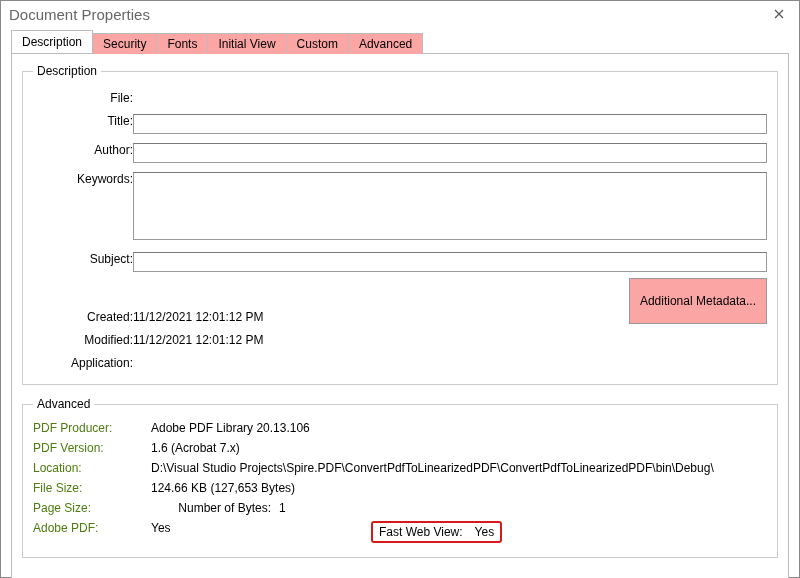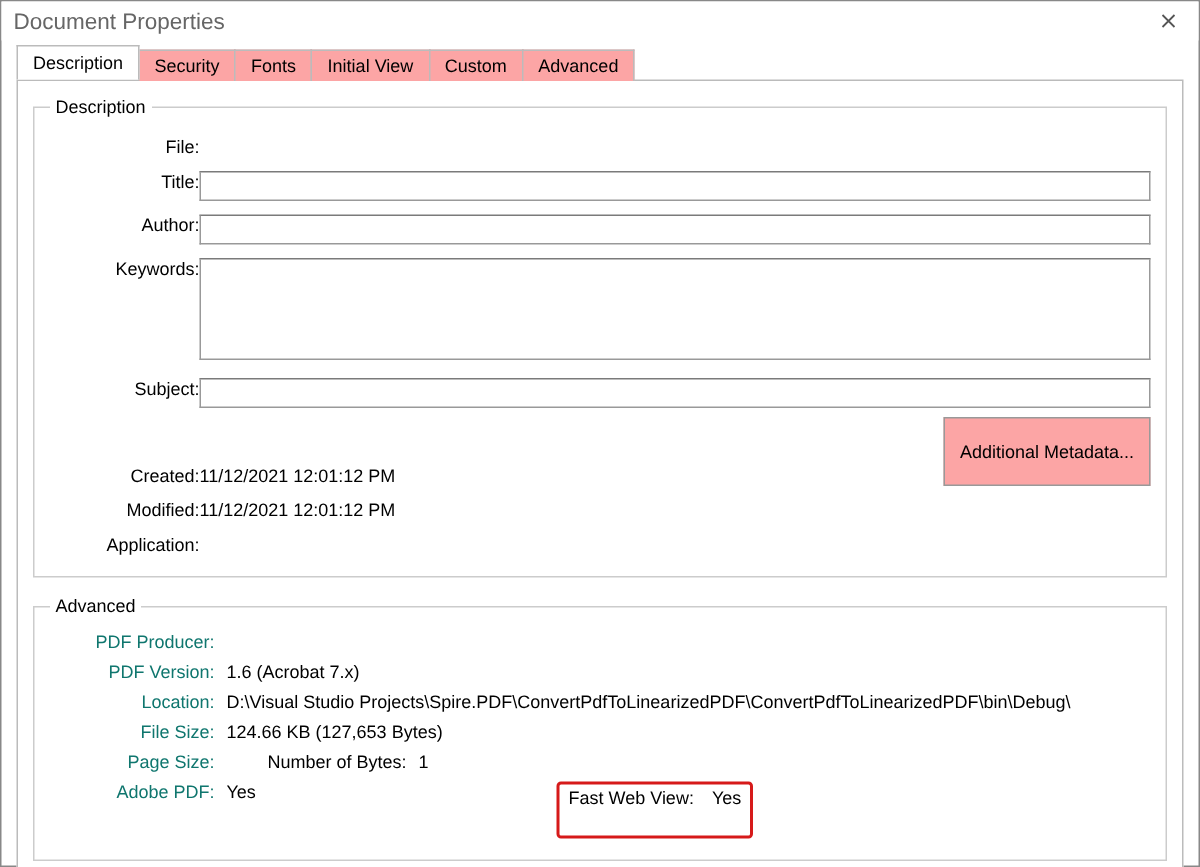--- a/index.html
+++ b/index.html
@@ -14,25 +14,25 @@
   .panel{border-left:1px solid #bbb;border-right:1px solid #bbb;border-bottom:1px solid #bbb;background:#fff;padding:10px 10px 12px 10px}
   fieldset{border:1px solid #ccc;margin:0 0 12px 0;padding:10px 10px 8px 10px}
   legend{padding:0 4px;color:#000;font-size:12px}
   .row{display:flex;align-items:flex-start;margin-bottom:6px}
   .lbl{width:100px;text-align:right;padding-right:0;padding-top:3px;color:#000}
   .val{flex:1;padding-top:3px}
   input[type=text].field{width:100%;box-sizing:border-box;height:20px;border:1px solid #999;border-top-color:#7a7a7a;background:#fff;padding:1px 3px;font:inherit}
   textarea.field{width:100%;box-sizing:border-box;height:68px;border:1px solid #999;border-top-color:#7a7a7a;background:#fff;padding:2px 3px;font:inherit;resize:none}
   .btn{background:#fca5a5;border:1px solid #999;padding:15px 10px;cursor:pointer;font:inherit}
   .adv-row{display:flex;align-items:flex-start;margin-bottom:6px}
-  .adv-lbl{width:110px;text-align:right;padding-right:8px;color:#0f766e}
+  .adv-lbl{width:110px;padding-right:8px;color:#4d7c0f}
   .adv-val{flex:1}
   .adv-rcol{display:flex;align-items:center}
   .adv-rcol .adv-lbl2{width:120px;text-align:right;padding-right:8px}
-  .highlight{border:2px solid #d61a1a;border-radius:3px;padding:2px 6px 18px 6px;display:inline-flex;}
+  .highlight{border:2px solid #d61a1a;border-radius:3px;padding:2px 6px 2px 6px;display:inline-flex;}
   .meta-btn-row{display:flex;align-items:flex-end}
 </style>
 </head>
 <body>
 
 <div class="window">
 
   <div class="titlebar">
     <span class="titlebar-title">Document Properties</span>
     <div class="close-btn">
@@ -89,20 +89,21 @@
         <div class="row">
           <div class="lbl">Application:</div>
         </div>
       </fieldset>
 
       <fieldset>
         <legend>Advanced</legend>
 
         <div class="adv-row">
           <div class="adv-lbl">PDF Producer:</div>
+          <div class="adv-val">Adobe PDF Library 20.13.106</div>
         </div>
         <div class="adv-row">
           <div class="adv-lbl">PDF Version:</div>
           <div class="adv-val">1.6 (Acrobat 7.x)</div>
         </div>
         <div class="adv-row">
           <div class="adv-lbl">Location:</div>
           <div class="adv-val">D:\Visual Studio Projects\Spire.PDF\ConvertPdfToLinearizedPDF\ConvertPdfToLinearizedPDF\bin\Debug\</div>
         </div>
         <div class="adv-row">

